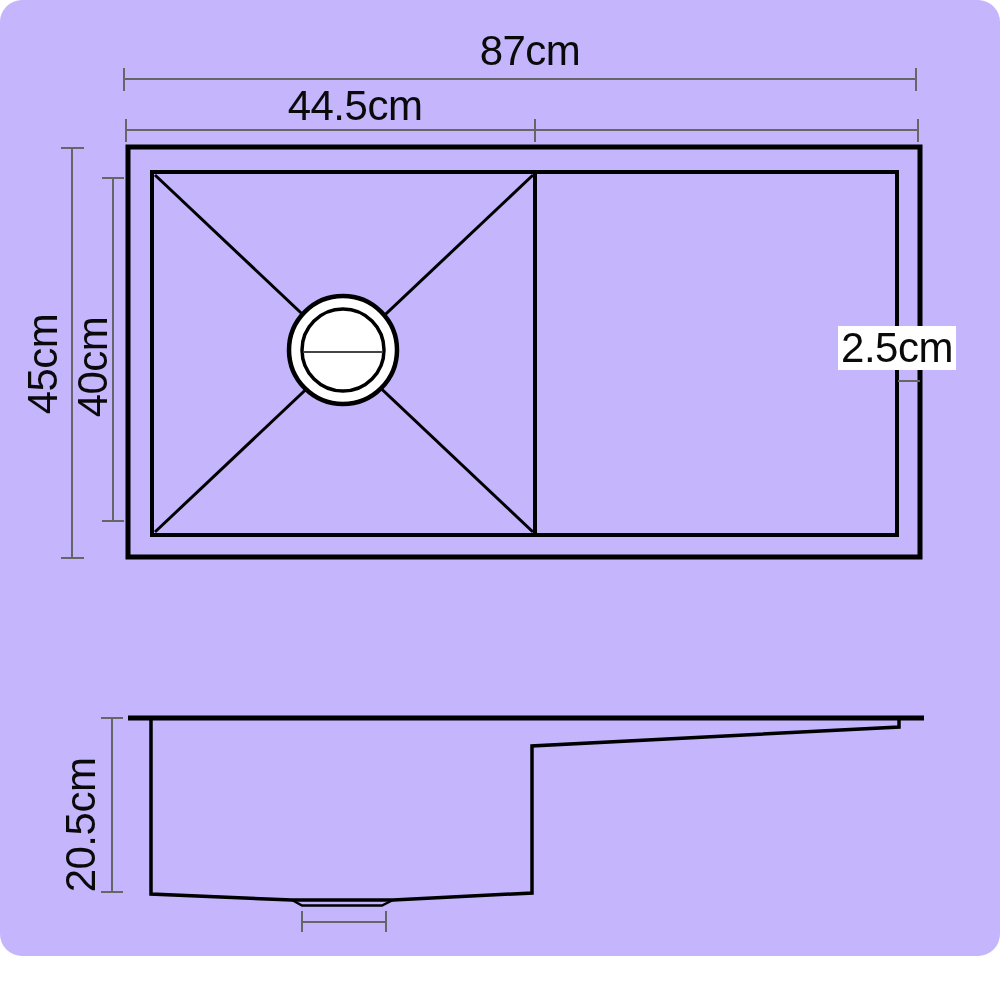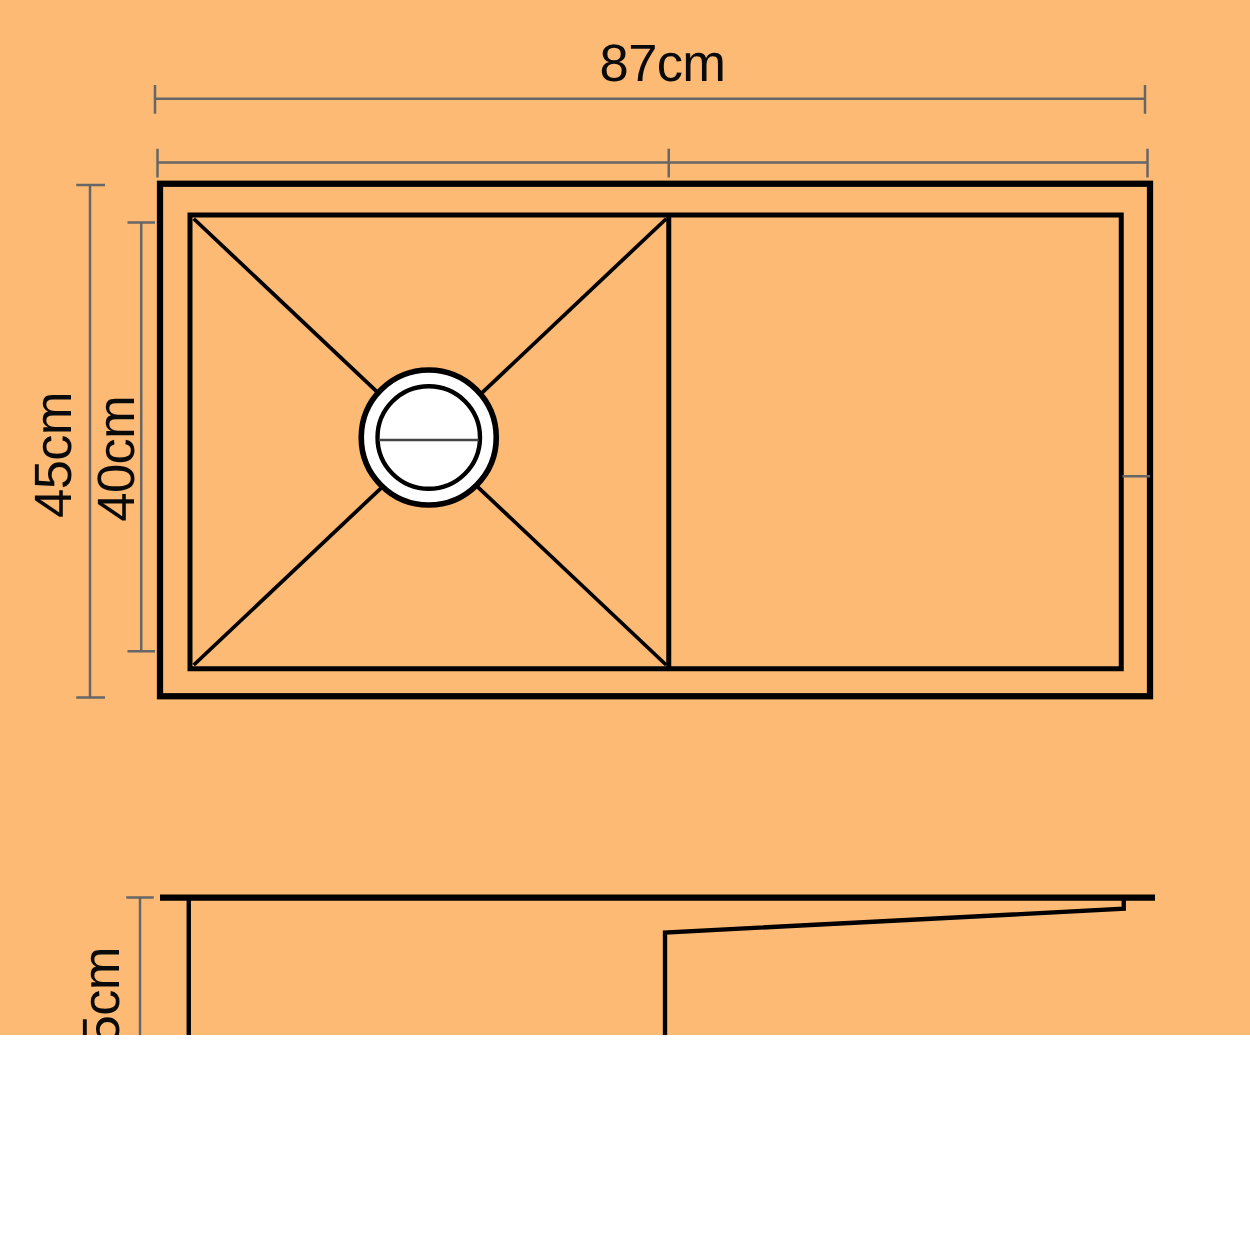--- a/index.html
+++ b/index.html
@@ -3,24 +3,25 @@
 <meta charset="utf-8">
 <style>
   html, body {
     margin: 0;
     padding: 0;
     background: #ffffff;
   }
   .canvas {
     position: relative;
     width: 1000px;
-    height: 828px;
-    background: #fdba74;
+    height: 956px;
+    background: #c4b5fd;
     overflow: hidden;
     font-family: "Liberation Sans", "DejaVu Sans", sans-serif;
+    border-radius: 22px;
   }
   .canvas svg {
     position: absolute;
     left: 0;
     top: 0;
   }
   .lbl {
     position: absolute;
     transform: translate(-50%, -50%);
     font-size: 42px;
@@ -118,24 +119,26 @@
       <g class="dim">
         <line x1="302" y1="922" x2="386" y2="922"></line>
         <line x1="302" y1="911" x2="302" y2="932"></line>
         <line x1="386" y1="911" x2="386" y2="932"></line>
       </g>
     </g>
   </svg>
 
   <div class="lbl" style="left:530px; top:51px">87cm</div>
 
+  <div class="lbl" style="left:355px; top:106px">44.5cm</div>
 
 
   <div class="lbl rot" style="left:43px; top:364px">45cm</div>
 
   <div class="lbl rot" style="left:93px; top:367px">40cm</div>
 
 
+  <div class="lbl bg" style="left:897px; top:348px">2.5cm</div>
 
   <div class="lbl rot" style="left:81px; top:825px">20.5cm</div>
 
 
 </div>
 
 </body></html>

